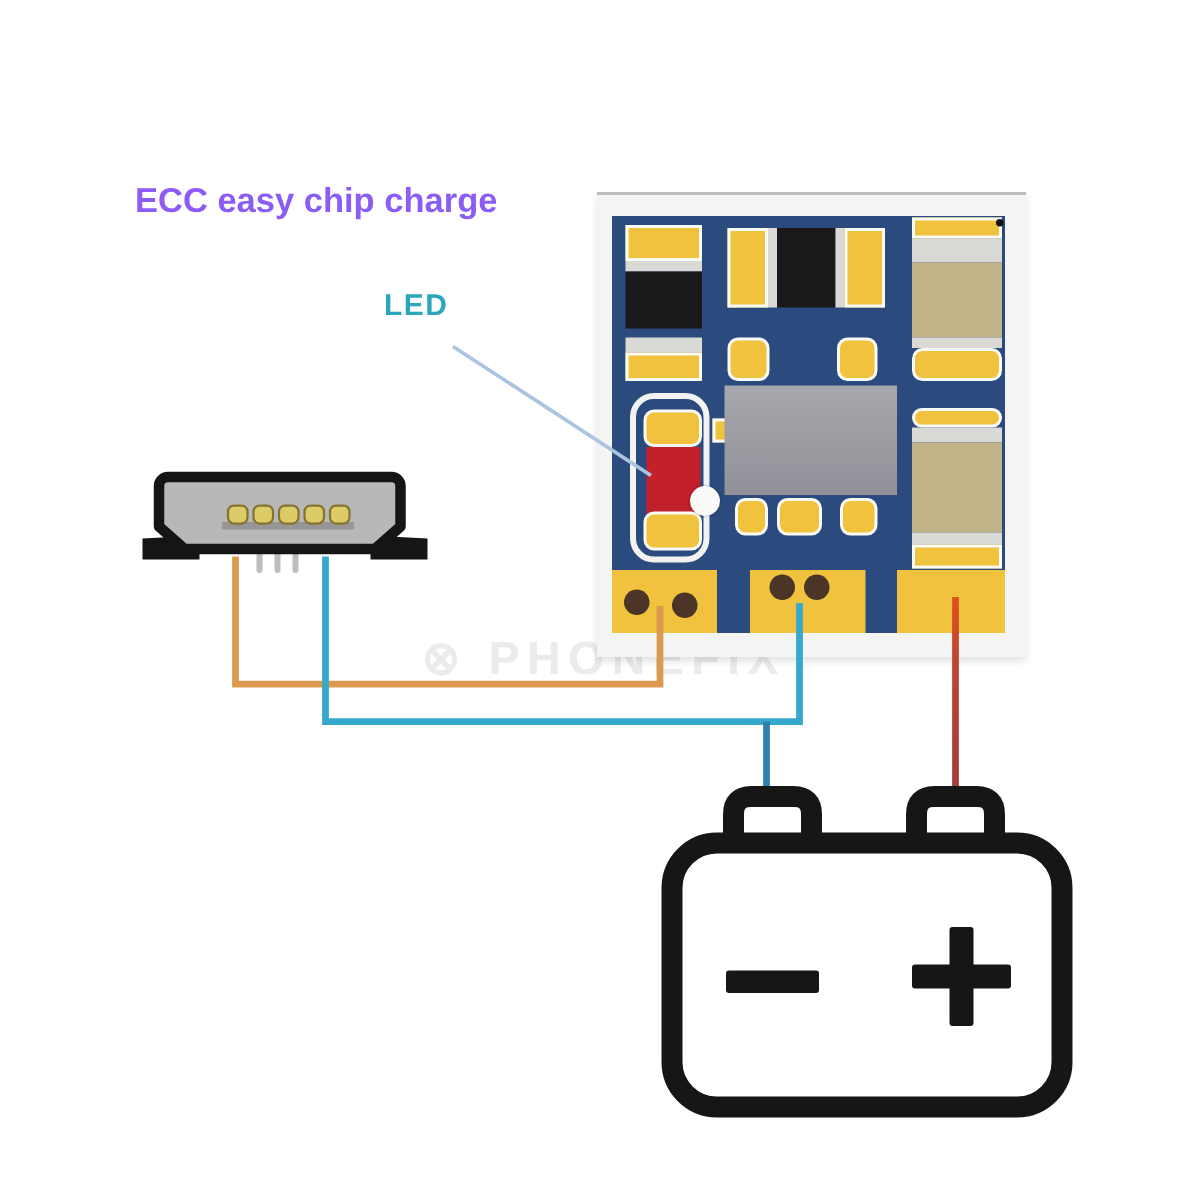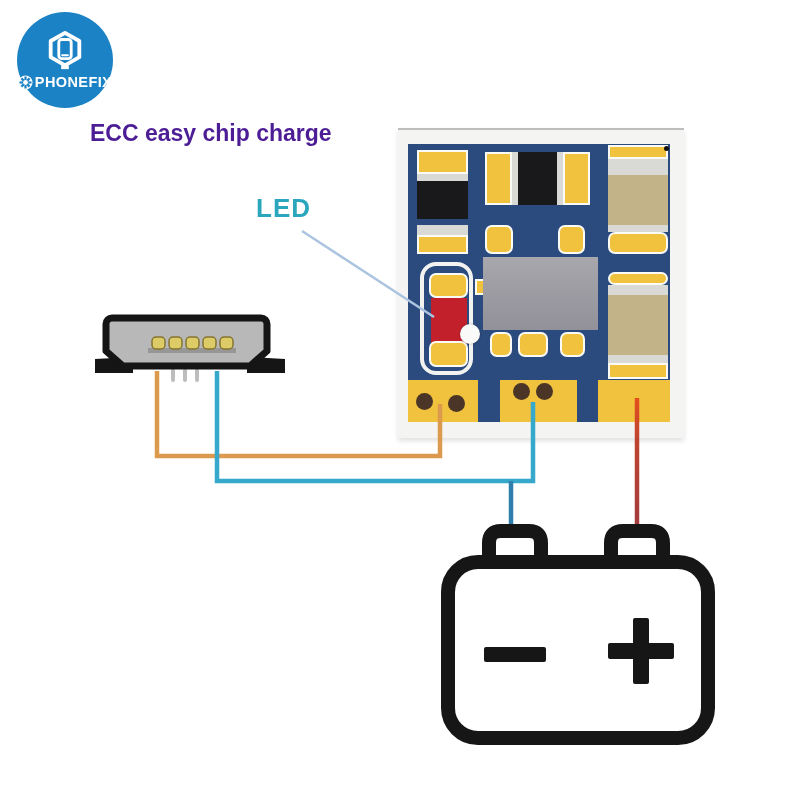--- a/index.html
+++ b/index.html
@@ -9,22 +9,22 @@
 
   
   .logo{position:absolute;left:17px;top:12px;width:96px;height:96px;border-radius:50%;
         background:#1B82C5;display:flex;flex-direction:column;align-items:center;
         justify-content:center;z-index:6;}
   .logo-text{display:flex;align-items:center;gap:2px;color:#fff;font-weight:800;
              font-size:14.5px;letter-spacing:.4px;margin-top:2px;}
 
   
   .title{position:absolute;left:90px;top:120px;font-size:23px;font-weight:800;
-         color:#4c1d95;z-index:6;}
-  .led-label{position:absolute;left:256px;top:193px;font-size:26px;font-weight:800;
+         color:#8b5cf6;z-index:6;}
+  .led-label{position:absolute;left:256px;top:193px;font-size:20px;font-weight:800;
              color:#2BA7BD;letter-spacing:1px;z-index:6;}
   .usb-label{position:absolute;left:100px;top:281px;width:170px;text-align:center;
              font-size:35px;font-weight:800;letter-spacing:2px;color:#161616;z-index:6;}
   .watermark{position:absolute;left:281px;top:420px;font-size:31px;font-weight:700;
              letter-spacing:5px;color:#EBEBEB;z-index:1;}
 
   
   .pcb{position:absolute;left:398px;top:128px;width:286px;height:310px;background:#F4F4F2;
        border-top:2px solid #BDBDBD;box-sizing:border-box;z-index:2;
        box-shadow:0 3px 5px rgba(0,0,0,.12);}
@@ -58,42 +58,22 @@
   .plus-sym-h{position:absolute;left:608px;top:643px;width:66px;height:16px;background:#161616;
               border-radius:2px;z-index:5;}
   .plus-sym-v{position:absolute;left:633px;top:618px;width:16px;height:66px;background:#161616;
               border-radius:2px;z-index:5;}
 </style>
 </head>
 <body>
 
 <div id="stage">
 
+  <div class="watermark">⊗ PHONEFIX</div>
 
-  <div class="logo">
-    <svg width="42" height="42" viewBox="0 0 44 44">
-      <path d="M22,3 L37,11.5 V28.5 L22,37 L7,28.5 V11.5 Z" fill="none" stroke="#fff" stroke-width="4" stroke-linejoin="round"></path>
-      <rect x="15.5" y="10" width="13" height="20" rx="3" fill="none" stroke="#fff" stroke-width="3"></rect>
-      <path d="M19,26.5 h6" stroke="#fff" stroke-width="2" stroke-linecap="round"></path>
-      <path d="M18,37 h8 v4 h-8 z" fill="#fff"></path>
-    </svg>
-    <div class="logo-text">
-      <svg width="15" height="15" viewBox="0 0 15 15">
-        <circle cx="7.5" cy="7.5" r="7" fill="#fff"></circle>
-        <g stroke="#1B82C5" stroke-width="2.2">
-          <line x1="7.5" y1="1.5" x2="7.5" y2="13.5"></line>
-          <line x1="1.5" y1="7.5" x2="13.5" y2="7.5"></line>
-          <line x1="3.4" y1="3.4" x2="11.6" y2="11.6"></line>
-          <line x1="3.4" y1="11.6" x2="11.6" y2="3.4"></line>
-        </g>
-        <circle cx="7.5" cy="7.5" r="2.4" fill="#fff"></circle>
-      </svg>
-      <span>PHONEFIX</span>
-    </div>
-  </div>
 
   <div class="title">ECC easy chip charge</div>
   <div class="led-label">LED</div>
 
   <svg class="usb-svg" width="204" height="82" viewBox="0 0 204 82">
     <path d="M7,51 L45,49 L45,65 L7,65 Z" fill="#151515"></path>
     <path d="M159,49 L197,51 L197,65 L159,65 Z" fill="#151515"></path>
     <g>
       <rect x="83" y="60" width="4" height="14" rx="2" fill="#BDBDBD"></rect>
       <rect x="95" y="60" width="4" height="14" rx="2" fill="#BDBDBD"></rect>

